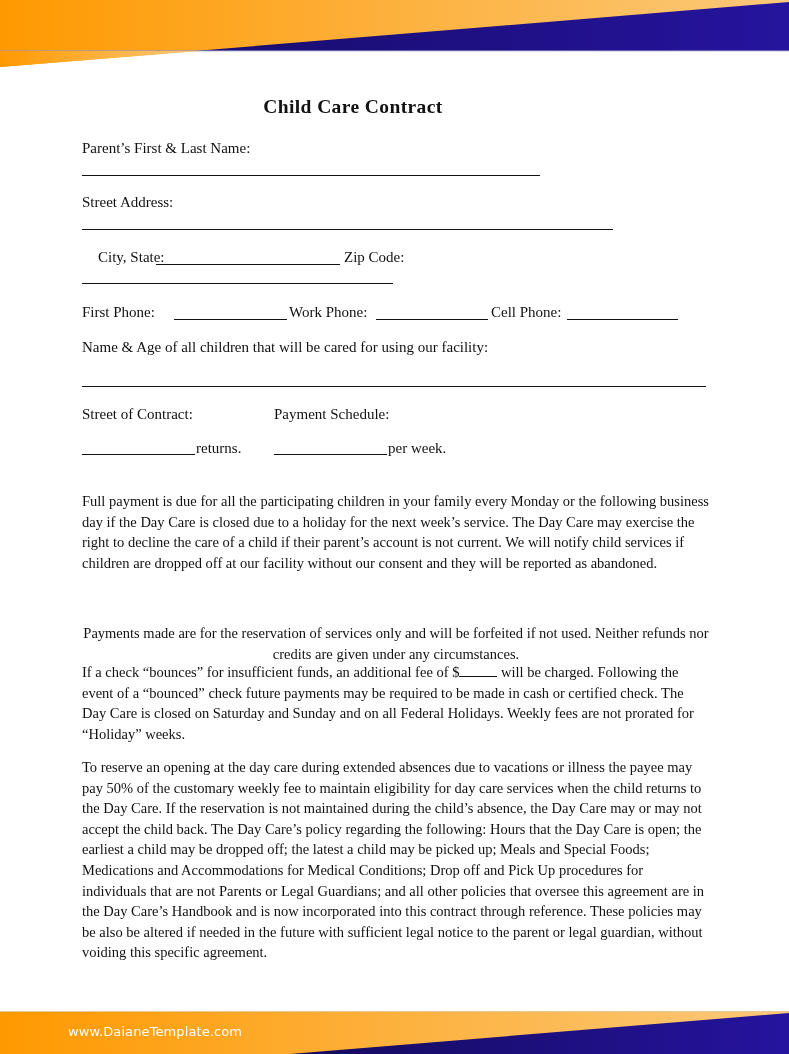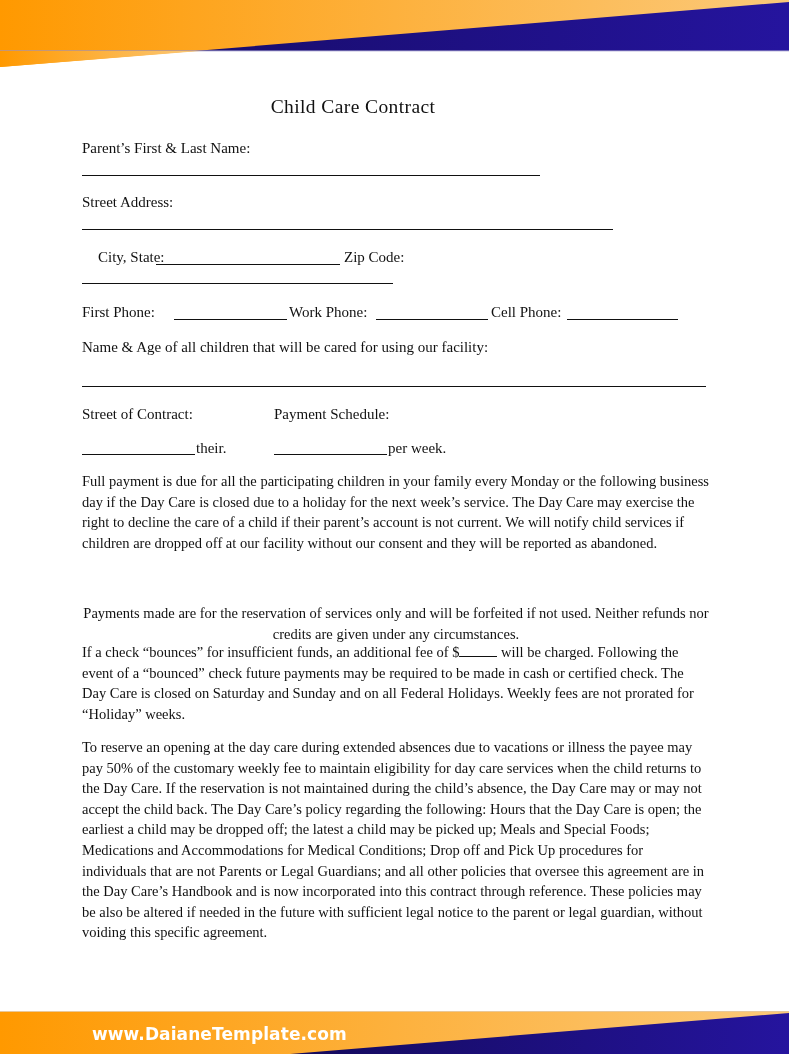--- a/index.html
+++ b/index.html
@@ -7,36 +7,36 @@
     width: 789px; height: 1054px; position: relative; overflow: hidden;
     background: #ffffff;
     font-family: "Liberation Serif", "DejaVu Serif", serif;
     color: #111111;
   }
   .banner { position: absolute; left: 0; width: 789px; }
   .banner svg { display: block; }
   #header-banner { top: 0; height: 70px; }
   #footer-banner { top: 1008px; height: 46px; }
   .footer-url {
-    position: absolute; left: 92px; top: 1024px;
+    position: absolute; left: 68px; top: 1024px;
     font-family: "DejaVu Sans", "Liberation Sans", sans-serif;
-    font-weight: bold; font-size: 17px; color: #ffffff; letter-spacing: 0.1px;
+    font-weight: normal; font-size: 13px; color: #ffffff; letter-spacing: 0.1px;
   }
   .title {
     position: absolute; left: 0; width: 706px; top: 96px; text-align: center;
     font-family: "Liberation Serif", "DejaVu Serif", serif;
-    font-weight: normal; font-size: 19.5px; letter-spacing: 0.4px; color: #111;
+    font-weight: bold; font-size: 19.5px; letter-spacing: 0.4px; color: #111;
   }
   .lbl {
     position: absolute; font-size: 15px; line-height: 18px; white-space: nowrap;
   }
   .rule { position: absolute; height: 0; border-top: 1.3px solid #111; }
   .para {
     position: absolute; left: 82px; width: 628px;
-    font-size: 14.5px; line-height: 20.6px; text-align: left;
+    font-size: 14.5px; line-height: 20.6px; text-align: left; margin-top: 20px;
   }
   .inline-blank {
     display: inline-block; width: 38px; border-bottom: 1.2px solid #111;
     height: 13px; vertical-align: baseline;
   }
 </style>
 </head>
 <body>
 
 <div class="banner" id="header-banner">
@@ -77,21 +77,21 @@
 <div class="rule" style="left:376px; top:319px; width:112px;"></div>
 <div class="lbl" style="left:491px; top:303px;">Cell Phone:</div>
 <div class="rule" style="left:567px; top:319px; width:111px;"></div>
 
 <div class="lbl" style="left:82px; top:338px;">Name &amp; Age of all children that will be cared for using our facility:</div>
 <div class="rule" style="left:82px; top:386px; width:624px;"></div>
 
 <div class="lbl" style="left:82px; top:405px;">Street of Contract:</div>
 <div class="lbl" style="left:274px; top:405px;">Payment Schedule:</div>
 <div class="rule" style="left:82px; top:454px; width:113px;"></div>
-<div class="lbl" style="left:196px; top:439px;">their.</div>
+<div class="lbl" style="left:196px; top:439px;">returns.</div>
 <div class="rule" style="left:274px; top:454px; width:113px;"></div>
 <div class="lbl" style="left:388px; top:439px;">per week.</div>
 
 <div class="para" style="top:471px;">Full payment is due for all the participating children in your family every Monday or the following business day if the Day Care is closed due to a holiday for the next week’s service. The Day Care may exercise the right to decline the care of a child if their parent’s account is not current. We will notify child services if children are dropped off at our facility without our consent and they will be reported as abandoned.</div>
 <div class="para" style="top:603px;text-align:center;">Payments made are for the reservation of services only and will be forfeited if not used. Neither refunds nor credits are given under any circumstances.</div>
 <div class="para" style="top:642px;"><span>If a check “bounces” for insufficient funds, an additional fee of $</span><span class="inline-blank"></span><span> will be charged. Following the event of a “bounced” check future payments may be required to be made in cash or certified check. The Day Care is closed on Saturday and Sunday and on all Federal Holidays. Weekly fees are not prorated for “Holiday” weeks.</span></div>
 <div class="para" style="top:737px;">To reserve an opening at the day care during extended absences due to vacations or illness the payee may pay 50% of the customary weekly fee to maintain eligibility for day care services when the child returns to the Day Care. If the reservation is not maintained during the child’s absence, the Day Care may or may not accept the child back. The Day Care’s policy regarding the following: Hours that the Day Care is open; the earliest a child may be dropped off; the latest a child may be picked up; Meals and Special Foods; Medications and Accommodations for Medical Conditions; Drop off and Pick Up procedures for individuals that are not Parents or Legal Guardians; and all other policies that oversee this agreement are in the Day Care’s Handbook and is now incorporated into this contract through reference. These policies may be also be altered if needed in the future with sufficient legal notice to the parent or legal guardian, without voiding this specific agreement.</div>
 
 <div class="banner" id="footer-banner">
   <svg width="789" height="46" viewBox="0 0 789 46">

